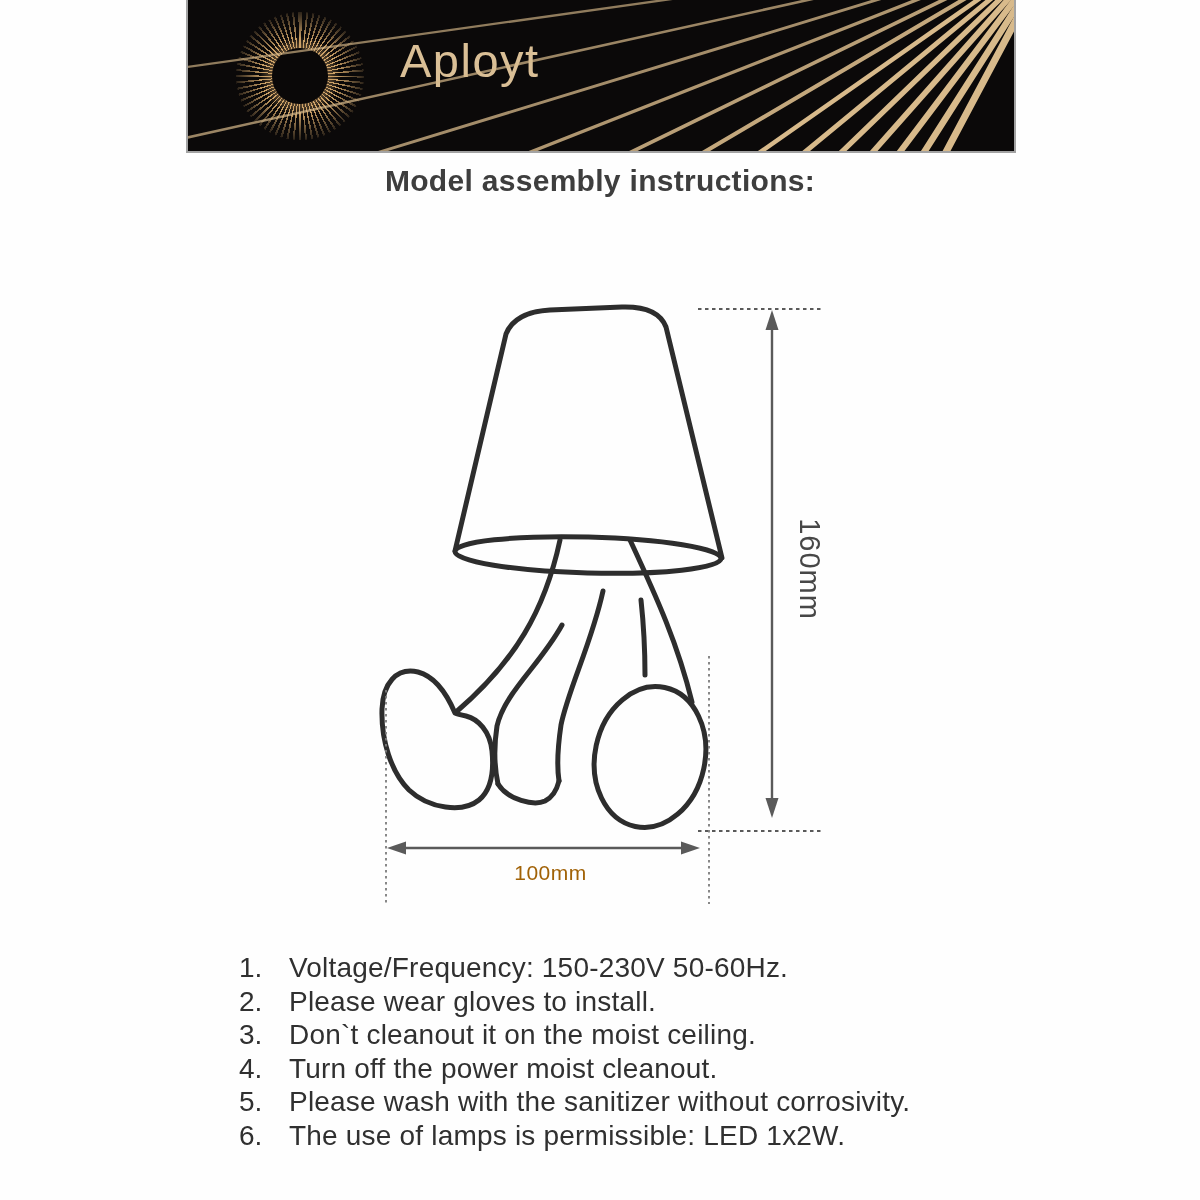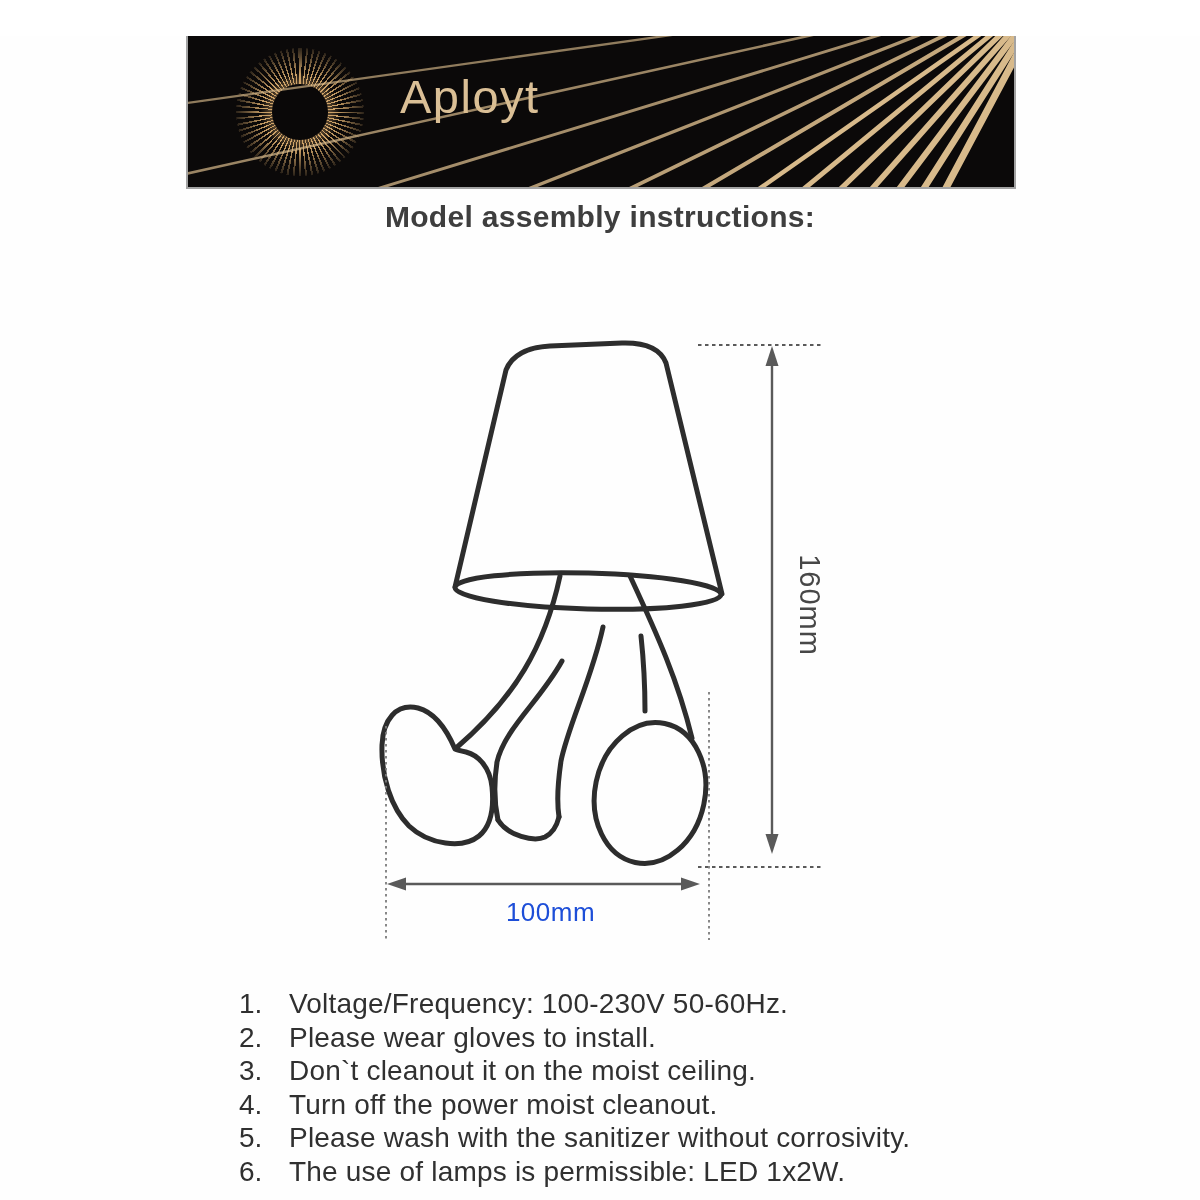--- a/index.html
+++ b/index.html
@@ -1,21 +1,21 @@
 <!DOCTYPE html>
 <html><head>
 <meta charset="utf-8">
 <style>
   * { margin:0; padding:0; box-sizing:border-box; }
   html,body { width:1200px; height:1200px; }
   body {
     font-family:"Liberation Sans","DejaVu Sans",sans-serif;
     background:#ffffff; position:relative; overflow:hidden;
   }
-  .page { position:absolute; inset:0; background:#fefefe;margin-top:36px; }
+  .page { position:absolute; inset:0; background:#fefefe; }
 
   
   .banner {
     position:absolute; left:186px; top:0; width:830px; height:153px;
     background:#0b0909; overflow:hidden;
     border-left:2px solid #a3a3a3; border-right:2px solid #a3a3a3; border-bottom:2px solid #a3a3a3;
   }
   .sunburst {
     position:absolute; left:48px; top:12px; width:128px; height:128px; border-radius:50%;
     background:
@@ -39,21 +39,21 @@
 
   
   .diagram-svg { position:absolute; left:0; top:0; width:1200px; height:1200px; }
   .dim-label-v {
     position:absolute; left:753px; top:552px; width:112px; height:34px;
     transform:rotate(90deg); text-align:center;
     font-size:29px; color:#474747; letter-spacing:1px;
   }
   .dim-label-h {
     position:absolute; left:468px; top:861px; width:165px; text-align:center;
-    font-size:26px; color:#1d4ed8; letter-spacing:0.5px;
+    font-size:21px; color:#a16207; letter-spacing:0.5px;
   }
 
   
   .instructions { position:absolute; left:239px; top:951px; width:790px; color:#303030; }
   .inst-row { display:flex; font-size:28px; line-height:33.5px; }
   .inst-num { width:50px; flex:0 0 50px; }
   .inst-text { flex:1; letter-spacing:0.2px; }
 </style>
 </head>
 <body>
@@ -118,21 +118,21 @@
       <polygon points="700,848 681,841.5 681,854.5" fill="#5a5a5a"></polygon>
     </g>
   </svg>
 
   <div class="dim-label-v">160mm</div>
   <div class="dim-label-h">100mm</div>
 
   <div class="instructions">
     <div class="inst-row">
       <span class="inst-num">1.</span>
-      <span class="inst-text">Voltage/Frequency: 100-230V 50-60Hz.</span>
+      <span class="inst-text">Voltage/Frequency: 150-230V 50-60Hz.</span>
     </div>
     <div class="inst-row">
       <span class="inst-num">2.</span>
       <span class="inst-text">Please wear gloves to install.</span>
     </div>
     <div class="inst-row">
       <span class="inst-num">3.</span>
       <span class="inst-text">Don`t cleanout it on the moist ceiling.</span>
     </div>
     <div class="inst-row">

